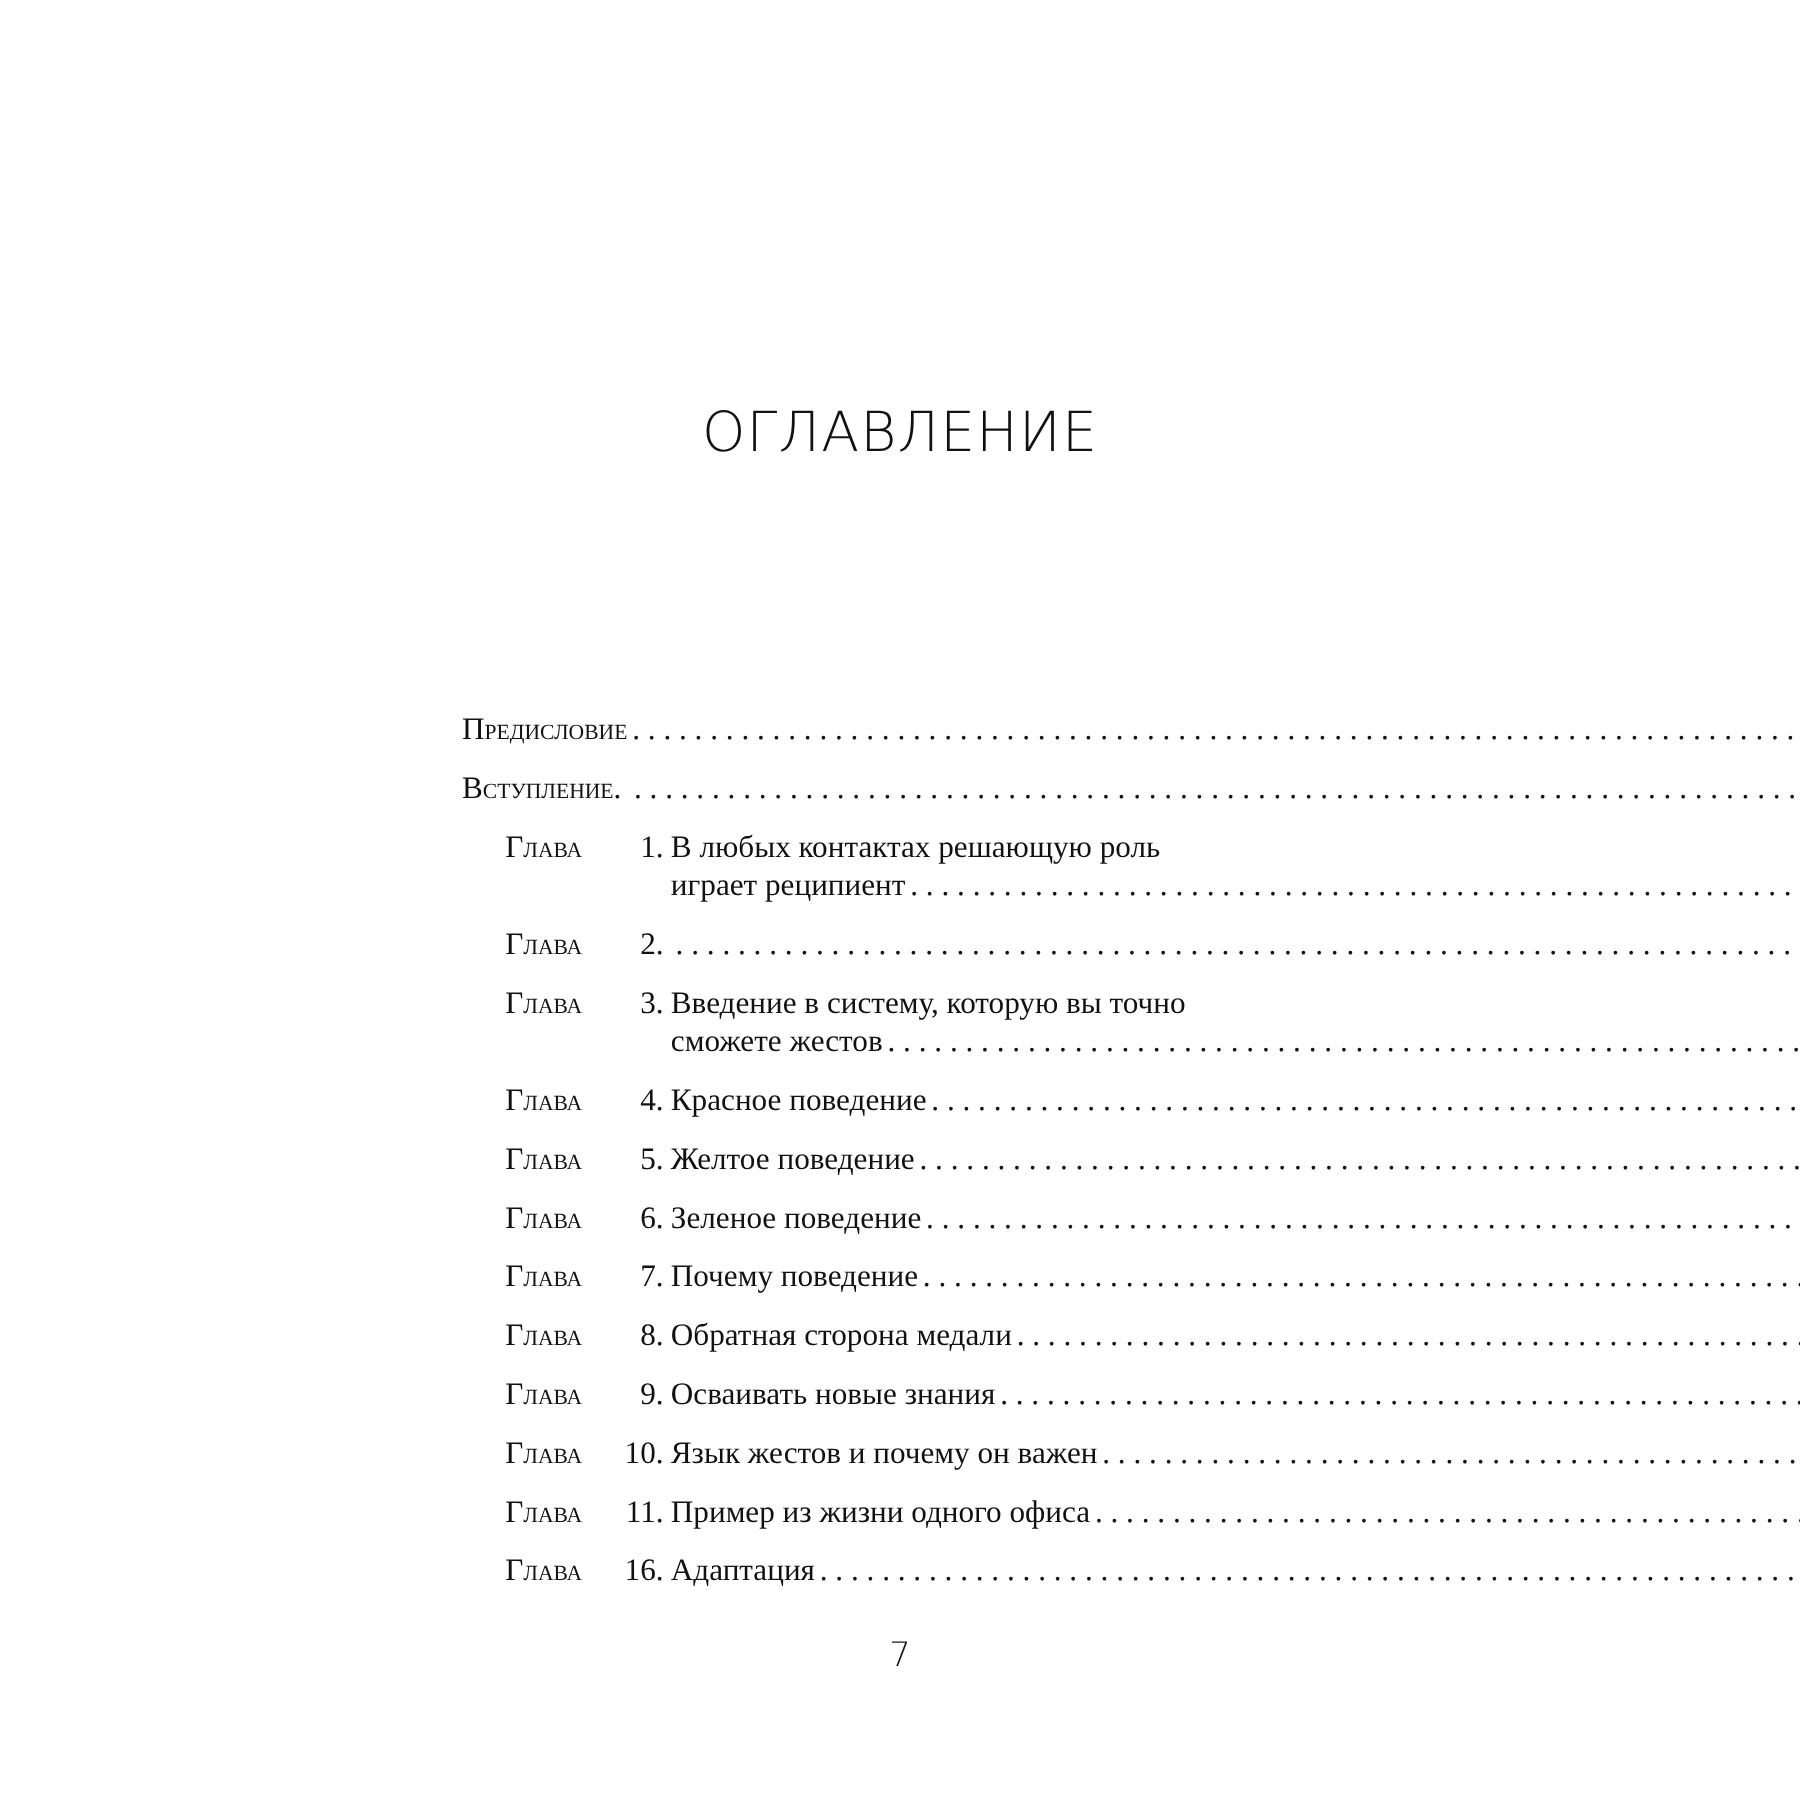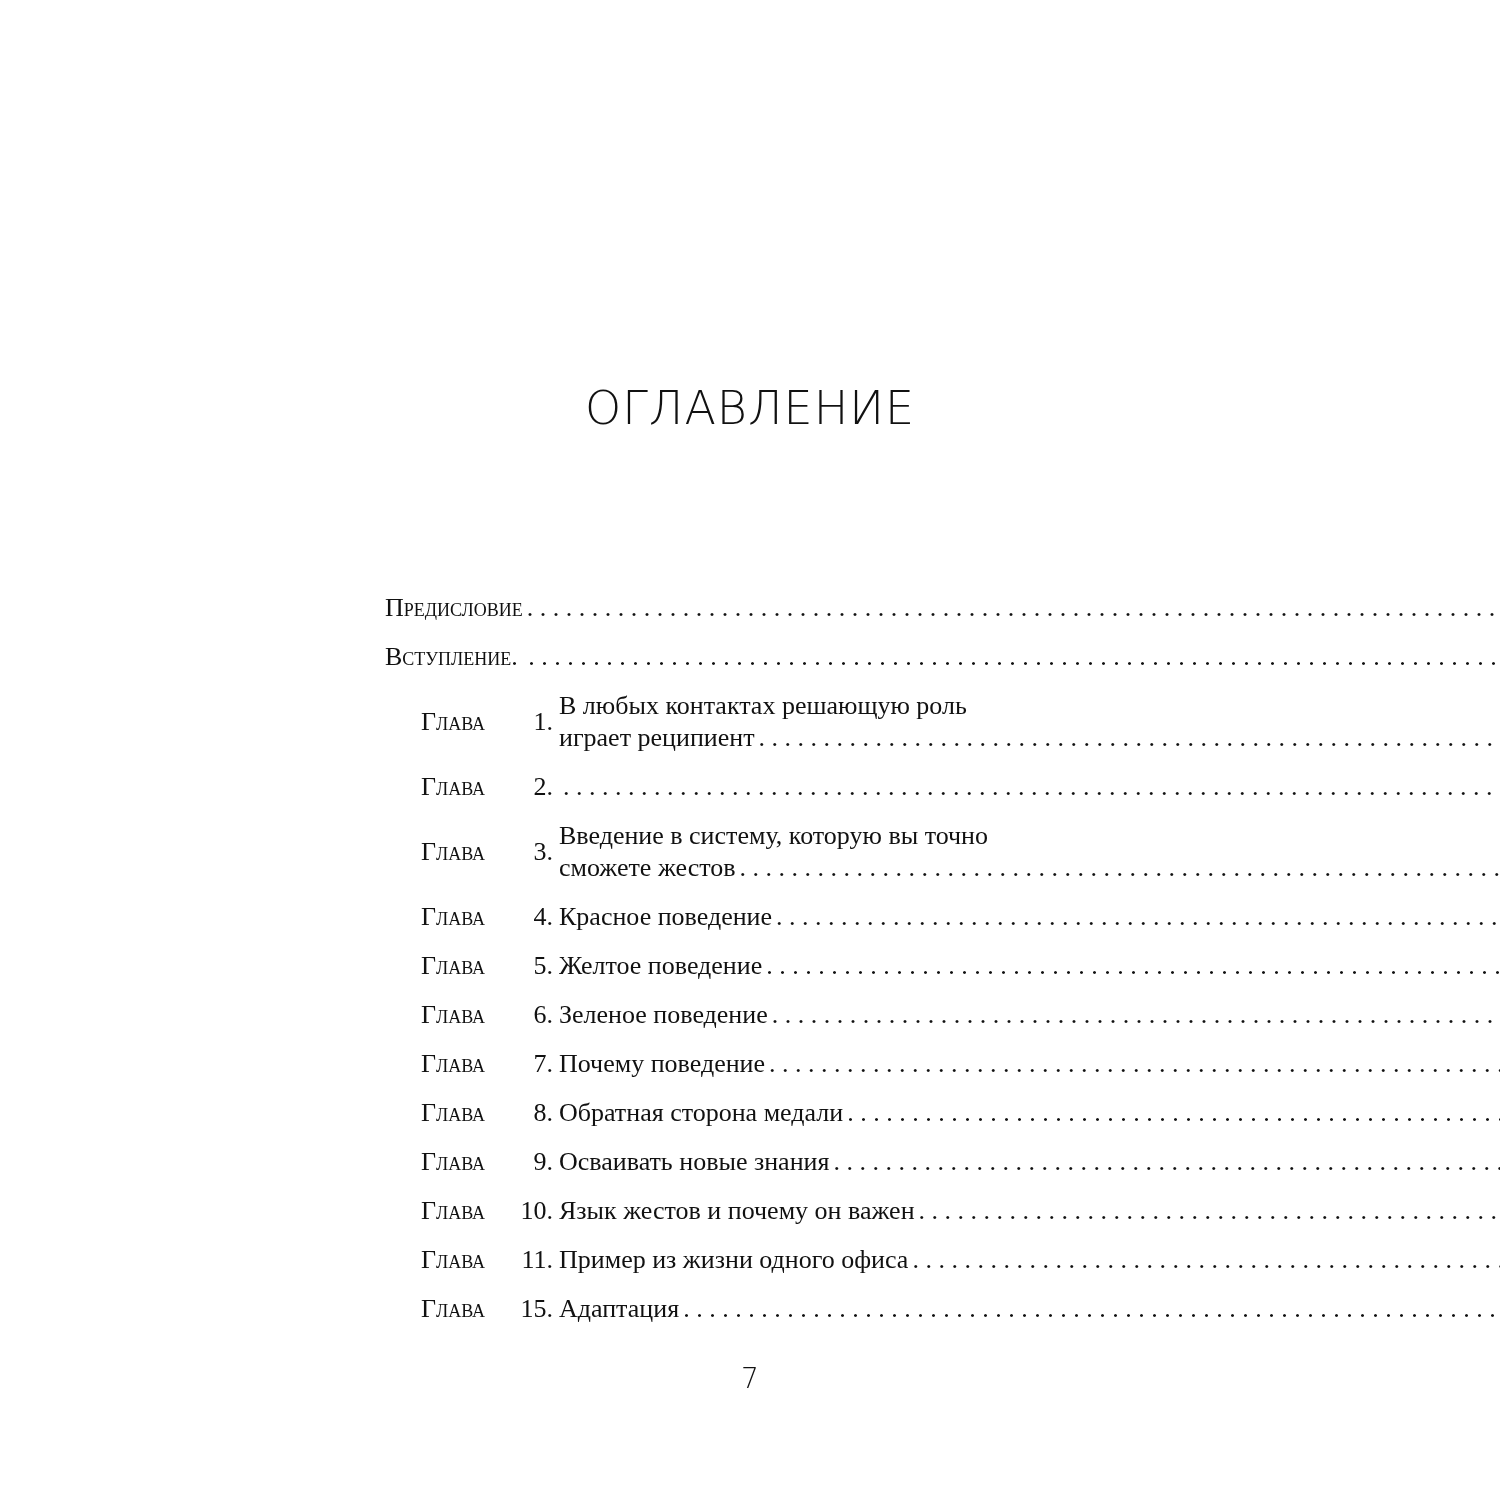--- a/index.html
+++ b/index.html
@@ -19,34 +19,33 @@
       top: 330px;
       left: 0;
       width: 1500px;
       text-align: center;
       font-family: "DejaVu Sans", sans-serif;
       font-size: 46px;
       font-weight: 300;
       letter-spacing: 1px;
       line-height: 60px;
       color: #111;
-      margin-top: 48px;
     }
     .toc {
       position: absolute;
       left: 385px;
       top: 592px;
       width: 682px;
       font-family: "Liberation Serif", serif;
       font-size: 26px;
       color: #111;
     }
     .toc-entry {
       display: flex;
-      align-items: center;
+      align-items: flex-start;
       margin-bottom: 17px;
       line-height: 32px;
     }
     .toc-entry .label {
       flex: 0 0 auto;
       font-variant: small-caps;
       white-space: nowrap;
       margin-left: 36px;
     }
     .toc-entry.chapter .label {
@@ -257,21 +256,21 @@
       <div class="line">
         <span>Пример из жизни одного офиса</span>
         <span class="leader"></span>
 
       </div>
     </div>
   </div>
 
   <div class="toc-entry chapter">
     <span class="label">Глава</span>
-    <span class="num">15.</span>
+    <span class="num">16.</span>
     <div class="body">
       <div class="line">
         <span>Адаптация</span>
         <span class="leader"></span>
 
       </div>
     </div>
   </div>
 
 </div>

